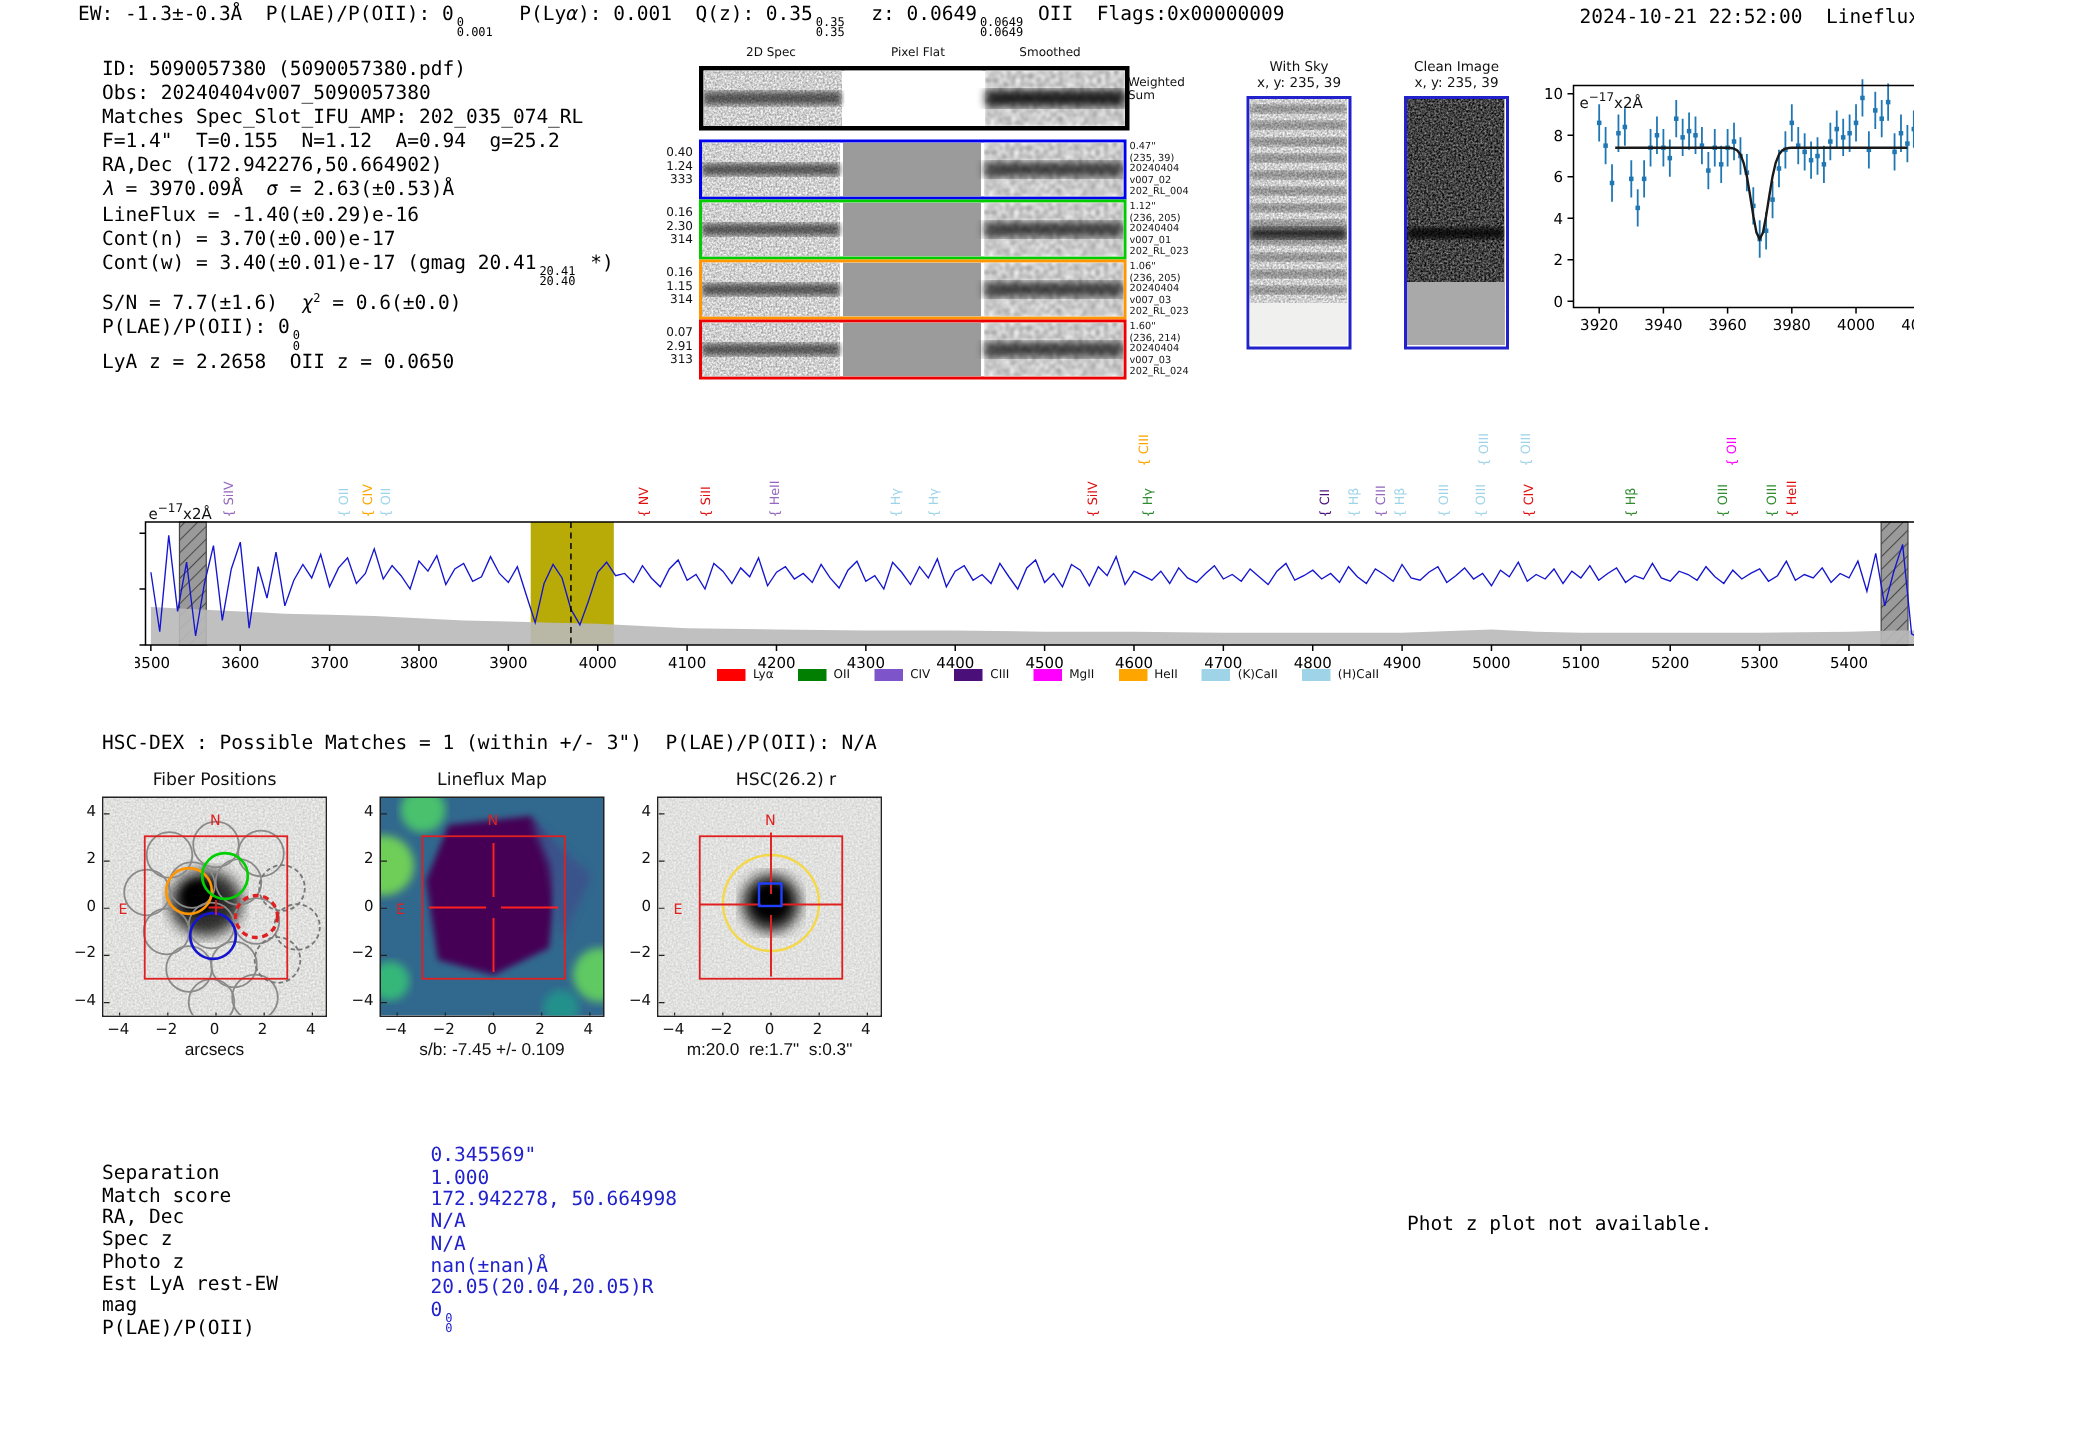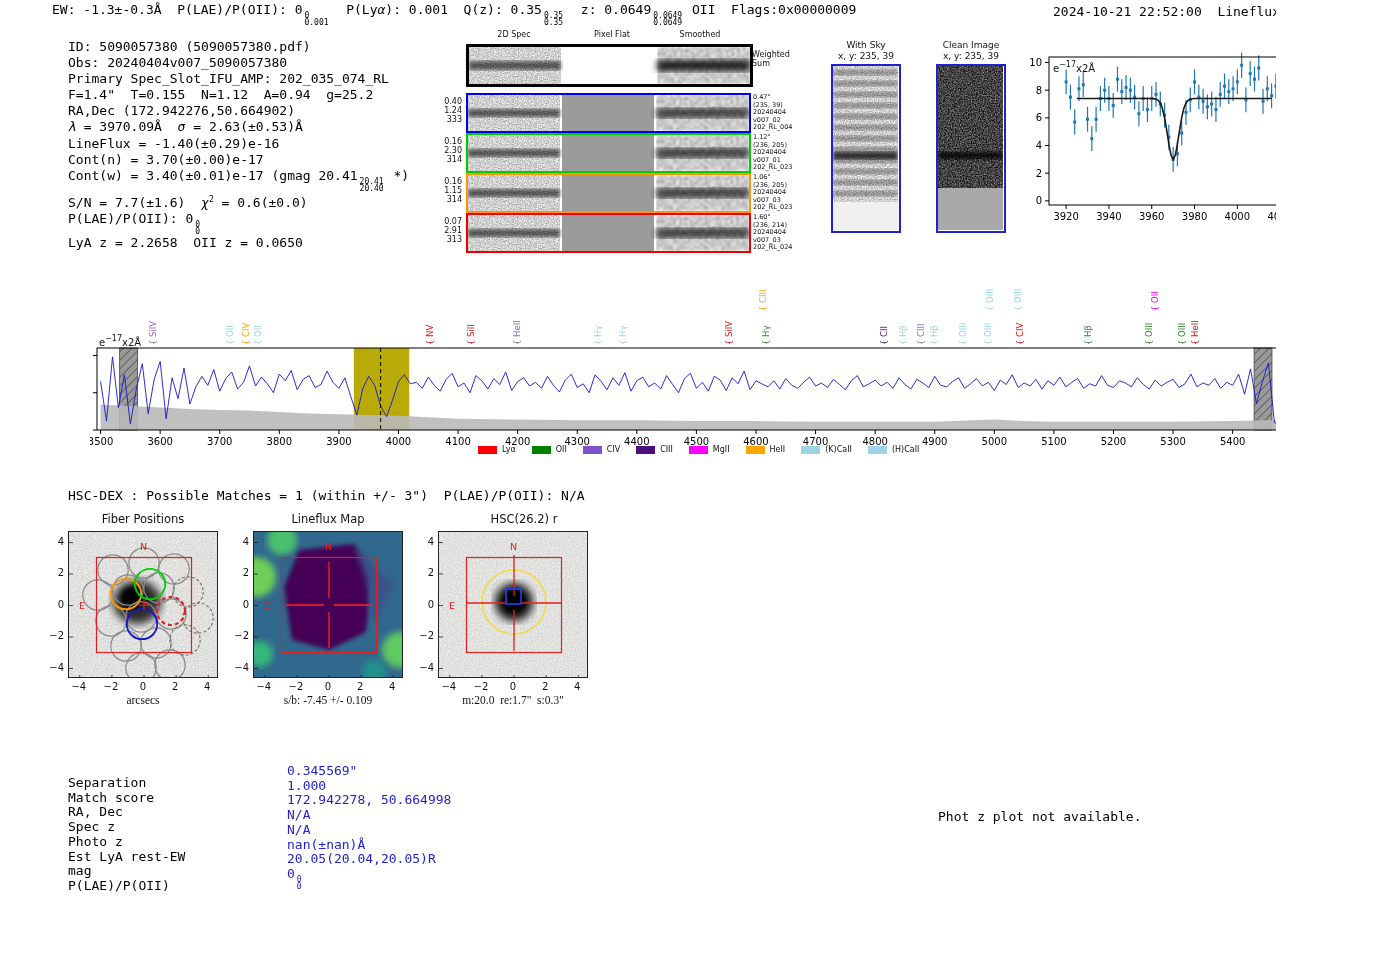--- a/index.html
+++ b/index.html
@@ -18,21 +18,21 @@
   .skytitle{position:absolute;font-family:"DejaVu Sans",sans-serif;font-size:9px;line-height:10.5px;text-align:center;transform:translateX(-50%);color:#111}
   .panelborder{position:absolute;border:2.5px solid #2222cc;box-sizing:border-box;background:#fff}
   .lineLabel{position:absolute;font-family:"DejaVu Sans",sans-serif;font-size:8.5px;transform:rotate(-90deg);transform-origin:0 0;white-space:pre}
   .xtick{position:absolute;font-family:"DejaVu Sans",sans-serif;font-size:10px;transform:translateX(-50%);color:#111}
   .ytick{position:absolute;font-family:"DejaVu Sans",sans-serif;font-size:10px;width:26px;text-align:right;color:#111}
   .ylab{position:absolute;font-family:"DejaVu Sans",sans-serif;font-size:10px;color:#111;white-space:pre}
   .legendrow{position:absolute;display:flex;gap:16px;align-items:center}
   .legend-item{display:flex;align-items:center;gap:5px;font-family:"DejaVu Sans",sans-serif;font-size:8px;color:#111}
   .legend-sq{width:19px;height:8px;display:inline-block}
   .cuttitle{position:absolute;font-family:"DejaVu Sans",sans-serif;font-size:11.5px;transform:translateX(-50%);color:#111}
-  .cutxlabel{position:absolute;font-family:Liberation Serif, serif;font-size:11.5px;transform:translateX(-50%);color:#111;white-space:pre}
+  .cutxlabel{position:absolute;font-family:Liberation Sans, sans-serif;font-size:11.5px;transform:translateX(-50%);color:#111;white-space:pre}
   .cutpanel{position:absolute;border:1px solid #222;box-sizing:border-box;background:#fff}
   .mt-label{font-size:13px;line-height:14.7px;white-space:pre}
   .mt-value{font-size:13px;line-height:14.7px;white-space:pre;color:#2222cc}
 </style>
 </head>
 <body>
 
 <svg width="0" height="0" style="position:absolute">
   <defs>
     <filter id="fNoise" x="0" y="0" width="100%" height="100%">
@@ -61,21 +61,21 @@
 </svg>
 
 <div id="page">
 
   <div class="abs hdr mono" style="left:52px;top:2px">EW: -1.3±-0.3Å  P(LAE)/P(OII): 0<span class="stack"><span>0</span><span>0.001</span></span>  P(Ly<span class="seg-i">α</span>): 0.001  Q(z): 0.35<span class="stack"><span>0.35</span><span>0.35</span></span>  z: 0.0649<span class="stack"><span>0.0649</span><span>0.0649</span></span> OII  Flags:0x00000009</div>
   <div class="abs hdr mono" style="left:1053px;top:4px"><span>2024-10-21 22:52:00</span><span>  </span><span>Lineflux 1.22.2</span></div>
 
   <div class="abs" style="left:68px;top:39px" id="infoBlock">
       <div class="infoline mono">ID: 5090057380 (5090057380.pdf)</div>
       <div class="infoline mono">Obs: 20240404v007_5090057380</div>
-      <div class="infoline mono">Primary Spec_Slot_IFU_AMP: 202_035_074_RL</div>
+      <div class="infoline mono">Matches Spec_Slot_IFU_AMP: 202_035_074_RL</div>
       <div class="infoline mono">F=1.4"  T=0.155  N=1.12  A=0.94  g=25.2</div>
       <div class="infoline mono">RA,Dec (172.942276,50.664902)</div>
       <div class="infoline mono"><span class="seg-i">λ</span> = 3970.09Å  <span class="seg-i">σ</span> = 2.63(±0.53)Å</div>
       <div class="infoline mono">LineFlux = -1.40(±0.29)e-16</div>
       <div class="infoline mono">Cont(n) = 3.70(±0.00)e-17</div>
       <div class="infoline mono">Cont(w) = 3.40(±0.01)e-17 (gmag 20.41<span class="stack"><span>20.41</span><span>20.40</span></span> *)</div>
       <div class="infoline mono">S/N = 7.7(±1.6)  <span class="seg-i">χ</span><span class="seg-sup">2</span> = 0.6(±0.0)</div>
       <div class="infoline mono">P(LAE)/P(OII): 0<span class="stack"><span>0</span><span>0</span></span></div>
       <div class="infoline mono">LyA z = 2.2658  OII z = 0.0650</div>
     </div>

